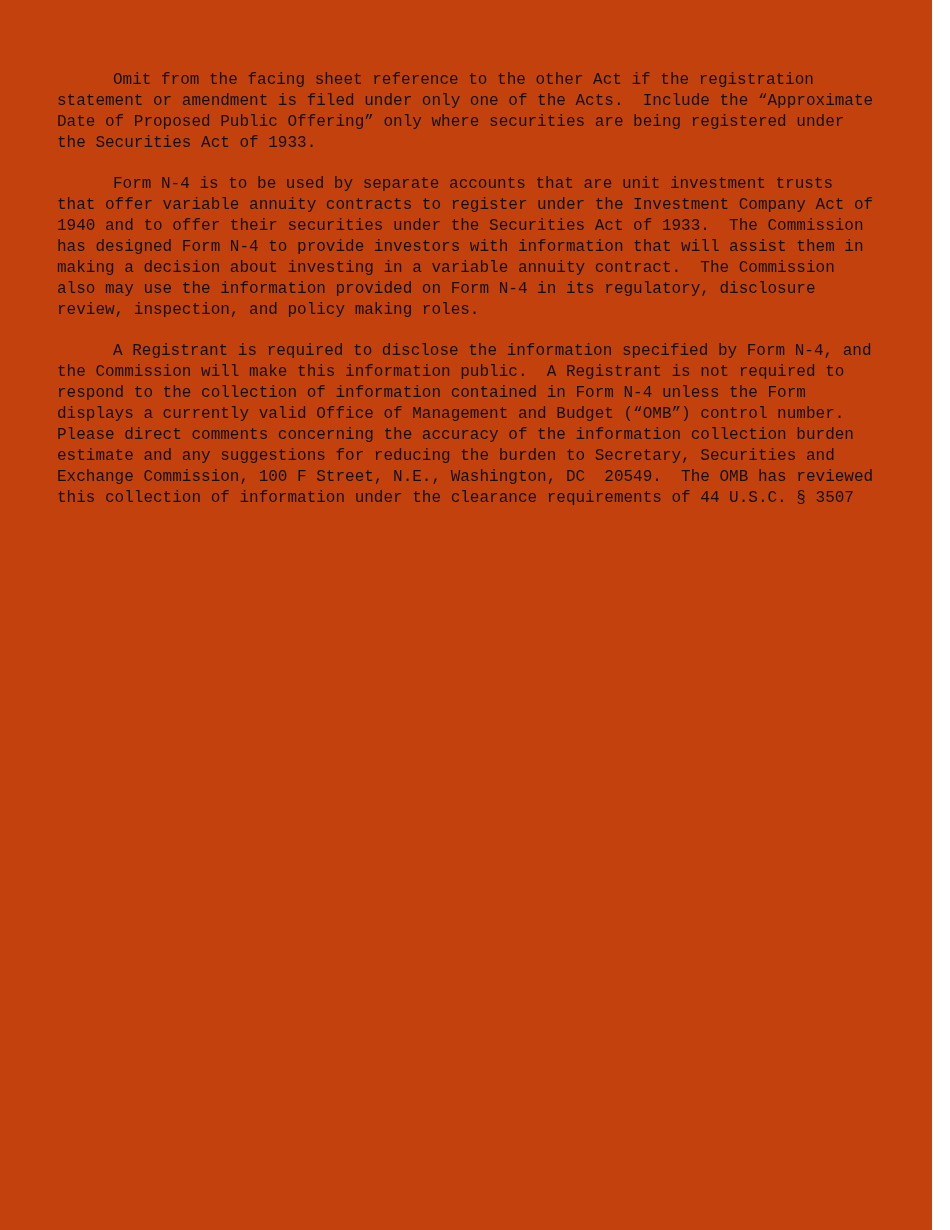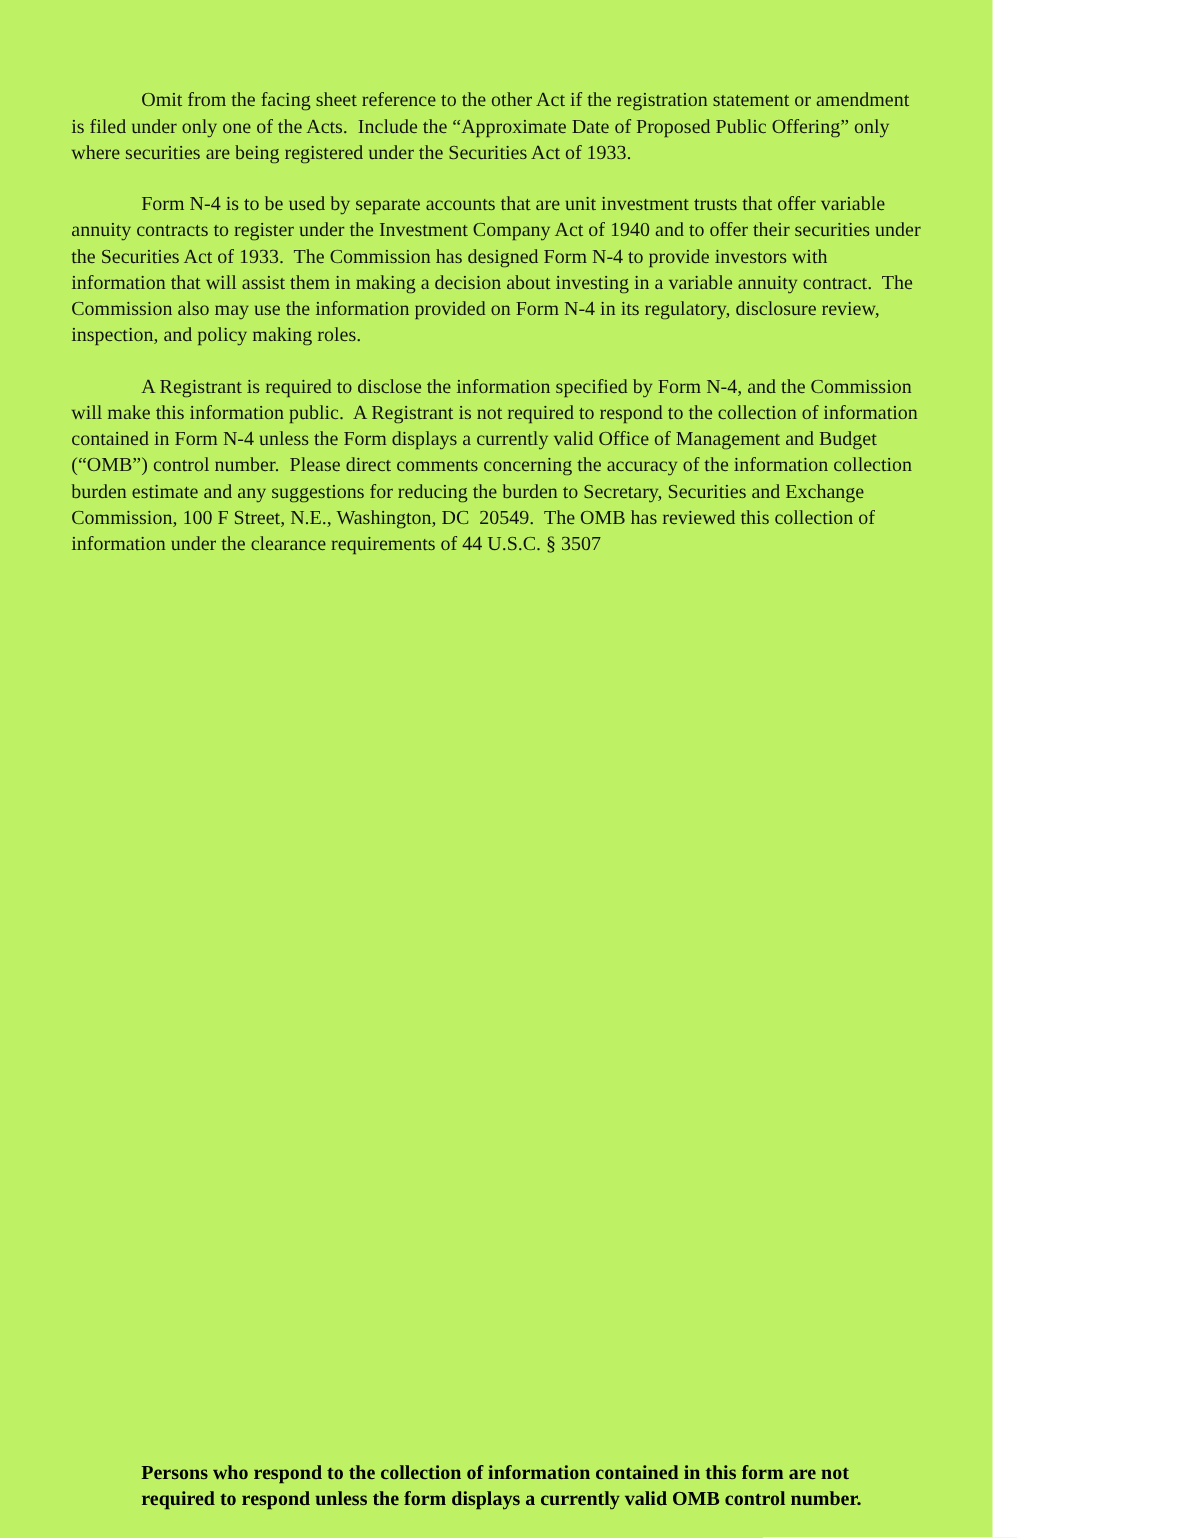--- a/index.html
+++ b/index.html
@@ -2,24 +2,24 @@
 <html><head>
 <meta charset="utf-8">
 <style>
   html, body {
     margin: 0;
     padding: 0;
     background: #ffffff;
   }
   .page {
     position: relative;
-    width: 794px;
+    width: 932px;
     height: 1230px;
-    background: #bef264;
-    font-family: Liberation Serif, serif;
+    background: #c2410c;
+    font-family: Liberation Mono, monospace;
     color: #111111;
     overflow: hidden;
   }
   .content {
     padding: 70px 57px 0 57px;
   }
   .para {
     margin: 0 0 20px 0;
     font-size: 16px;
     line-height: 21px;
@@ -41,14 +41,13 @@
 </style>
 </head>
 <body>
 
 <div class="page">
   <div class="content">
     <p class="para">Omit from the facing sheet reference to the other Act if the registration statement or amendment is filed under only one of the Acts.  Include the “Approximate Date of Proposed Public Offering” only where securities are being registered under the Securities Act of 1933.</p>
     <p class="para">Form N-4 is to be used by separate accounts that are unit investment trusts that offer variable annuity contracts to register under the Investment Company Act of 1940 and to offer their securities under the Securities Act of 1933.  The Commission has designed Form N-4 to provide investors with information that will assist them in making a decision about investing in a variable annuity contract.  The Commission also may use the information provided on Form N-4 in its regulatory, disclosure review, inspection, and policy making roles.</p>
     <p class="para">A Registrant is required to disclose the information specified by Form N-4, and the Commission will make this information public.  A Registrant is not required to respond to the collection of information contained in Form N-4 unless the Form displays a currently valid Office of Management and Budget (“OMB”) control number.  Please direct comments concerning the accuracy of the information collection burden estimate and any suggestions for reducing the burden to Secretary, Securities and Exchange Commission, 100 F Street, N.E., Washington, DC  20549.  The OMB has reviewed this collection of information under the clearance requirements of 44 U.S.C. § 3507</p>
   </div>
-  <p class="footer-note">Persons who respond to the collection of information contained in this form are not required to respond unless the form displays a currently valid OMB control number.</p>
 </div>
 
 </body></html>

